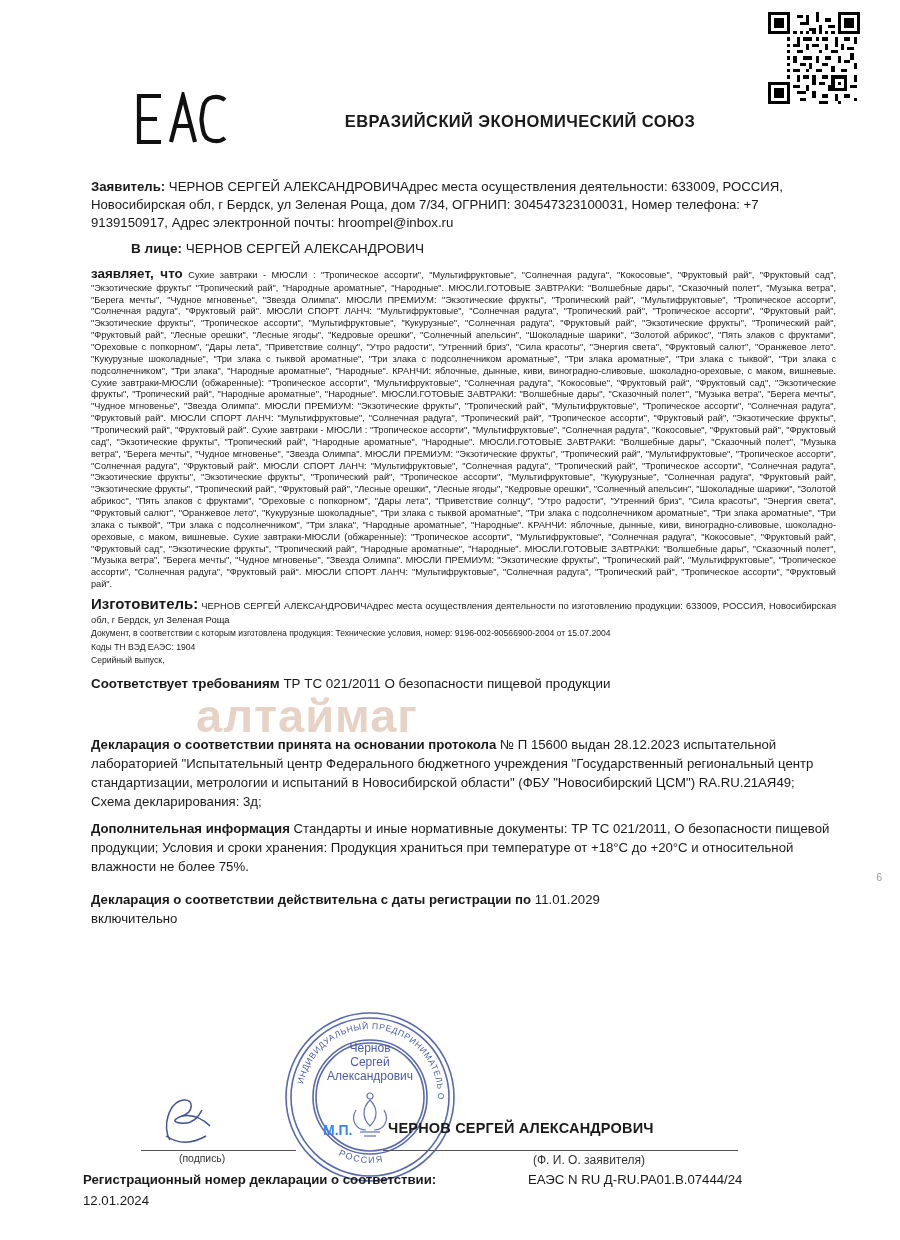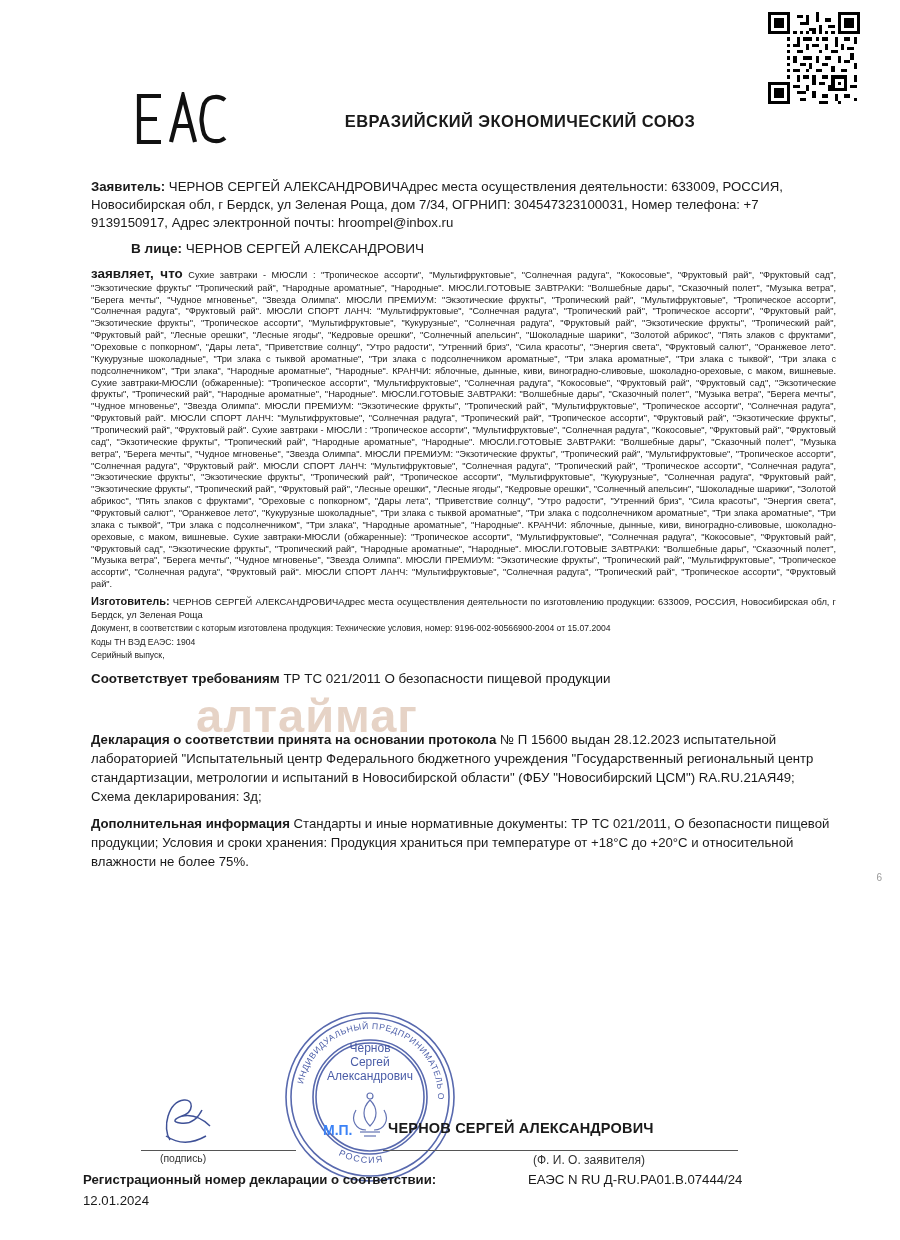--- a/index.html
+++ b/index.html
@@ -99,21 +99,21 @@
   .declares .prodtext {
     font-size: 9.2px;
   }
 
   .maker {
     font-size: 9.4px;
     line-height: 1.32;
     margin-top: 3px;
     text-align: justify;
   }
-  .maker .lbl { font-weight: bold; font-size: 11px; }
+  .maker .lbl { font-weight: bold; font-size: 15px; }
 
   .docline, .codes, .serial {
     font-size: 8.6px;
     line-height: 1.34;
     margin-top: 2px;
   }
 
   .conform {
     font-size: 13.4px;
     margin-top: 9px;
@@ -190,21 +190,21 @@
   .sig-name {
     position: absolute;
     left: 305px;
     top: 110px;
     font-size: 14.5px;
     font-weight: bold;
     letter-spacing: 0.2px;
   }
   .cap-sign {
     position: absolute;
-    left: 77px;
+    left: 96px;
     top: 143px;
     font-size: 10.4px;
     color: #333;
   }
   .cap-fio {
     position: absolute;
     left: 450px;
     top: 143px;
     font-size: 12px;
     color: #333;
@@ -413,20 +413,25 @@
     <div class="protocol">
       <span class="lbl">Декларация о соответствии принята на основании протокола</span>
       <span>№ П 15600 выдан 28.12.2023 испытательной лабораторией "Испытательный центр Федерального бюджетного учреждения "Государственный региональный центр стандартизации, метрологии и испытаний в Новосибирской области" (ФБУ "Новосибирский ЦСМ") RA.RU.21АЯ49; Схема декларирования: 3д;</span>
     </div>
 
     <div class="addinfo">
       <span class="lbl">Дополнительная информация</span>
       <span>Стандарты и иные нормативные документы: ТР ТС 021/2011, О безопасности пищевой продукции; Условия и сроки хранения: Продукция храниться при температуре от +18°С до +20°С и относительной влажности не более 75%.</span>
     </div>
 
+    <div class="validity">
+      <span class="lbl">Декларация о соответствии действительна с даты регистрации по</span>
+      <span>11.01.2029</span><br>
+      <span>включительно</span>
+    </div>
 
   </div>
 
   <div class="watermark">алтаймаг</div>
 
   <div class="edge-mark">6</div>
 
   <div class="sig-area">
 
     <div class="stamp">

